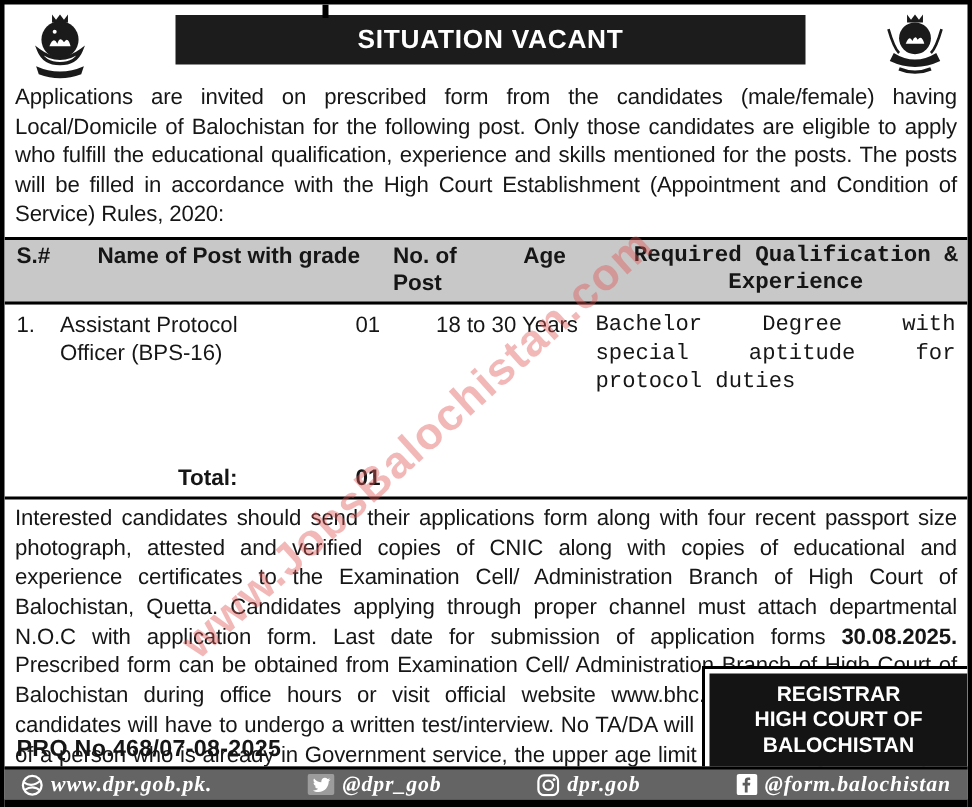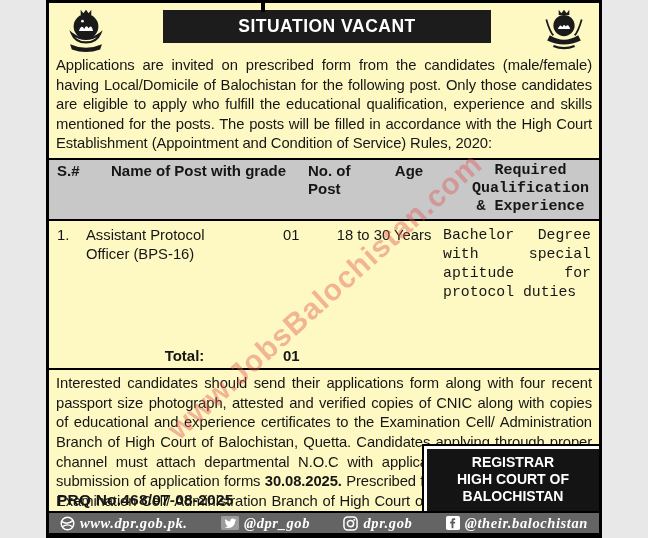--- a/index.html
+++ b/index.html
@@ -1,18 +1,18 @@
 <!DOCTYPE html>
 <html style="--banner-bg: #1c1c1c; --thead-bg: #c8c8c8; --footer-bg: #646464; --box-bg: #141414; --wm-color: rgba(224,85,85,0.42);"><head>
 <meta charset="utf-8">
 <style>
   html,body{margin:0;padding:0;background:#e8e8e8;}
   .ad{
-    position:relative; width:556px; height:538px; box-sizing:border-box;
-    background:#fef9c3; border:3px solid #000; border-bottom:none;
+    position:relative; width:648px; height:538px; box-sizing:border-box;
+    background:#ffffff; border:3px solid #000; border-bottom:none;
     overflow:hidden; font-family:"Liberation Sans",sans-serif; color:#161616;
     margin:0 auto;
   }
   .artifact-tick{position:absolute; left:212px; top:0; width:4px; height:9px; background:#000;}
   
   .hdr{display:flex; align-items:flex-start; padding:4px 8px 0 10px;}
   .emblem{width:54px; height:46px; flex:0 0 auto;}
   .banner{
     flex:1; margin:3px 46px 0 50px; height:33px; line-height:33px;
     background:var(--banner-bg,#1c1c1c); color:#fff; text-align:center;
@@ -172,21 +172,21 @@
           <circle cx="12" cy="12" r="5" fill="none" stroke="#fff" stroke-width="2.4"></circle>
           <circle cx="18.2" cy="5.8" r="1.6" fill="#fff"></circle>
         </svg>
         <span>dpr.gob</span>
       </span>
       <span class="fitem">
         <svg width="14" height="14" viewBox="0 0 24 24">
           <rect x="0" y="0" width="24" height="24" rx="3" fill="#fff"></rect>
           <path d="M15.5 4h-2.6c-2 0-3.4 1.4-3.4 3.5V10H7v3h2.5v8h3.2v-8h2.7l.4-3h-3.1V7.9c0-.7.3-1 1-1h2.1z" fill="#5c5c5c"></path>
         </svg>
-        <span>@their.balochistan</span>
+        <span>@form.balochistan</span>
       </span>
     </div>
     <div class="black-strip"></div>
   </div>
 
   <div class="watermark">www.JobsBalochistan.com</div>
 
 </div>
 
 </body></html>

